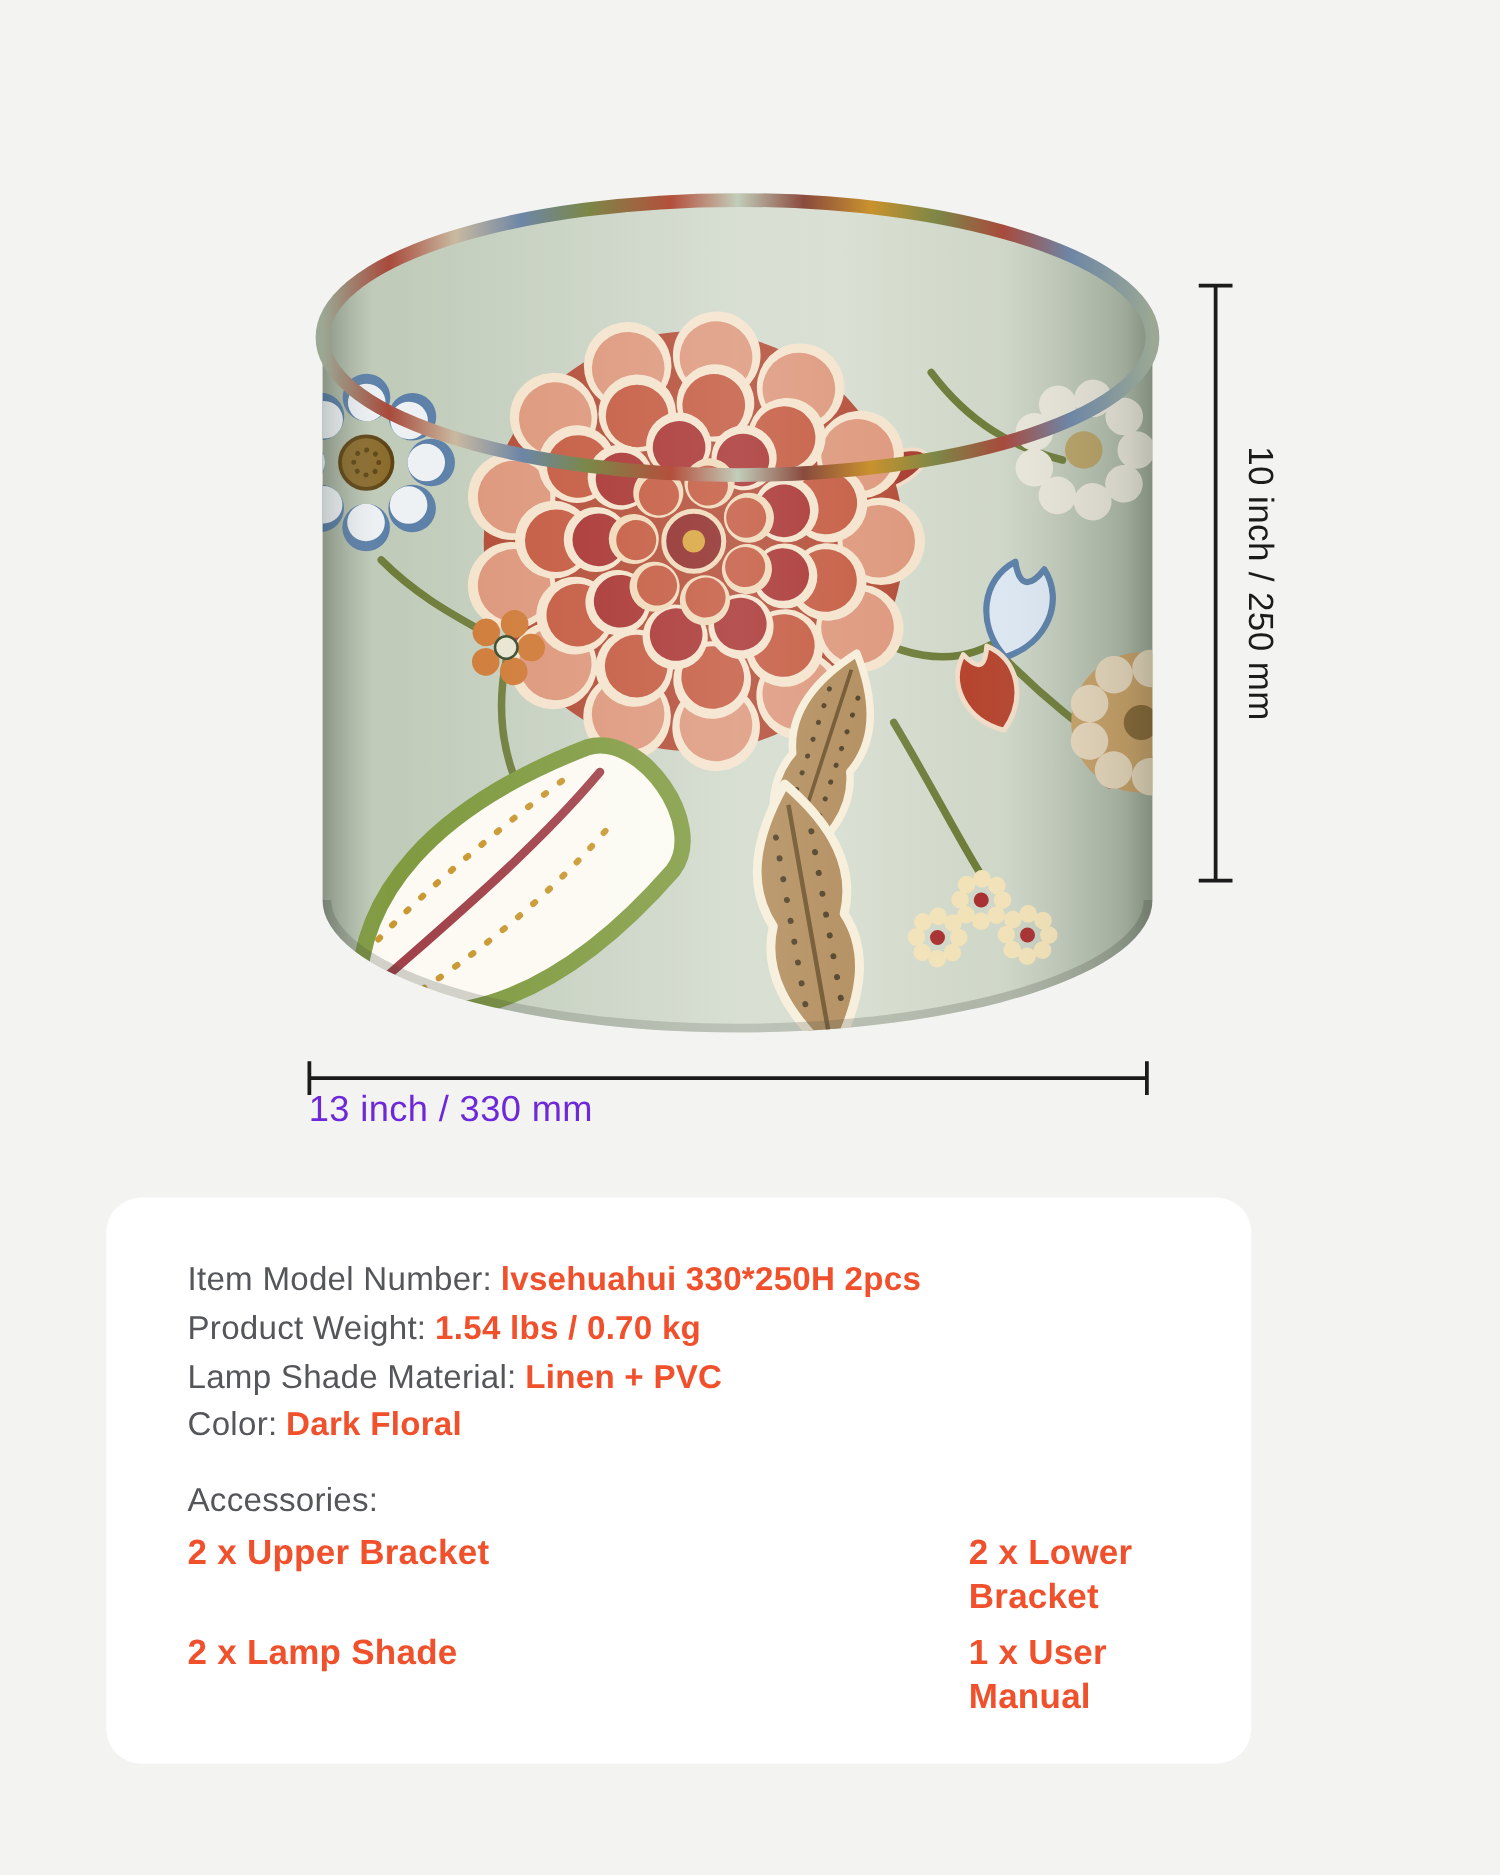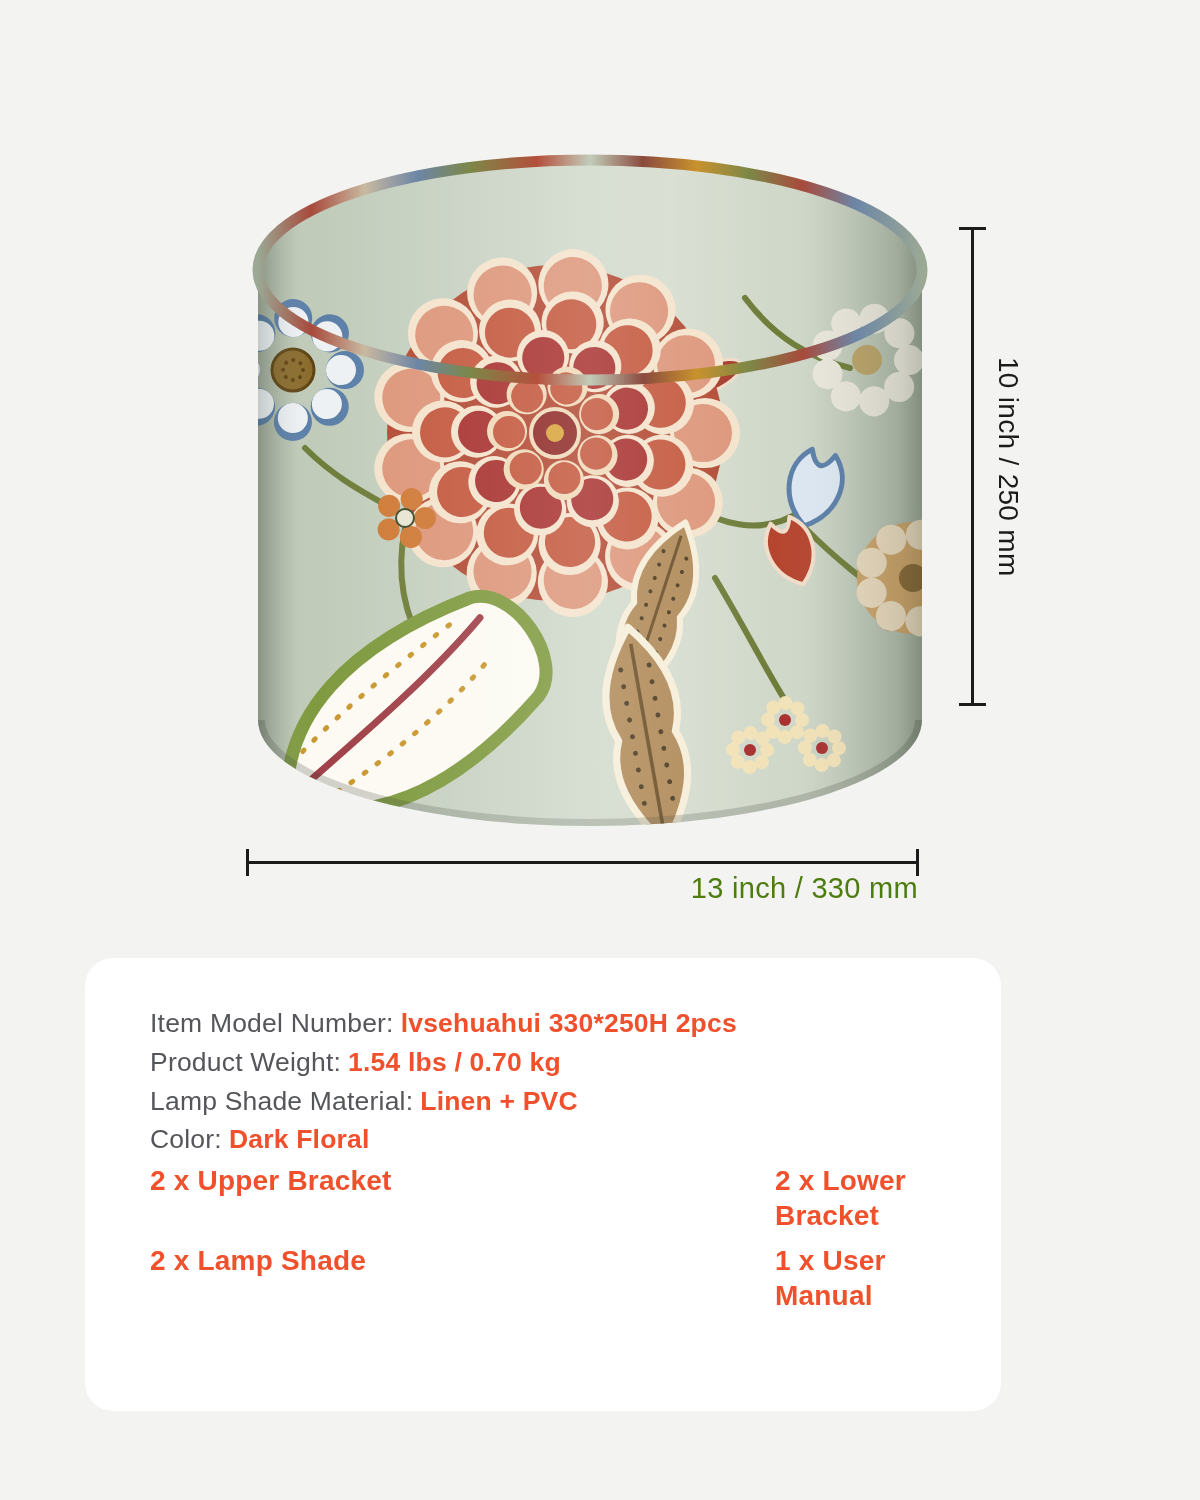--- a/index.html
+++ b/index.html
@@ -25,21 +25,21 @@
     writing-mode:vertical-rl;
     display:flex;align-items:center;justify-content:center;
     font-size:28px;color:#1b1b1b;letter-spacing:.3px;white-space:nowrap;
   }
   .dim-h-line{left:247px;top:861px;width:671px;height:3px;}
   .dim-h-tick{width:3px;height:27px;top:849px;}
   .dim-h-tick.left{left:246px;}
   .dim-h-tick.right{left:916px;}
   .dim-h-label{
     position:absolute;left:247px;top:872px;width:671px;
-    text-align:right;font-size:29px;color:#4d7c0f;letter-spacing:.3px;
+    text-align:left;font-size:29px;color:#6d28d9;letter-spacing:.3px;
   }
 
   
   .spec-card{
     position:absolute;left:85px;top:958px;width:916px;height:453px;
     background:#ffffff;border-radius:28px;box-sizing:border-box;
     padding:46px 65px 0 65px;
   }
   .spec-row{font-size:26.5px;line-height:38.8px;color:#55565a;letter-spacing:.2px;}
   .spec-value{color:#f0512c;font-weight:bold;margin-left:7px;}
@@ -278,20 +278,21 @@
     <div class="spec-row">
       <span class="spec-label">Product Weight:</span><span class="spec-value">1.54 lbs / 0.70 kg</span>
     </div>
     <div class="spec-row">
       <span class="spec-label">Lamp Shade Material:</span><span class="spec-value">Linen + PVC</span>
     </div>
     <div class="spec-row">
       <span class="spec-label">Color:</span><span class="spec-value">Dark Floral</span>
     </div>
 
+    <div class="acc-heading">Accessories:</div>
     <div class="acc-grid">
       <div class="acc-item">2 x Upper Bracket</div>
       <div class="acc-item">2 x Lower Bracket</div>
       <div class="acc-item">2 x  Lamp Shade</div>
       <div class="acc-item">1 x User Manual</div>
     </div>
   </div>
 
 </div>
 

